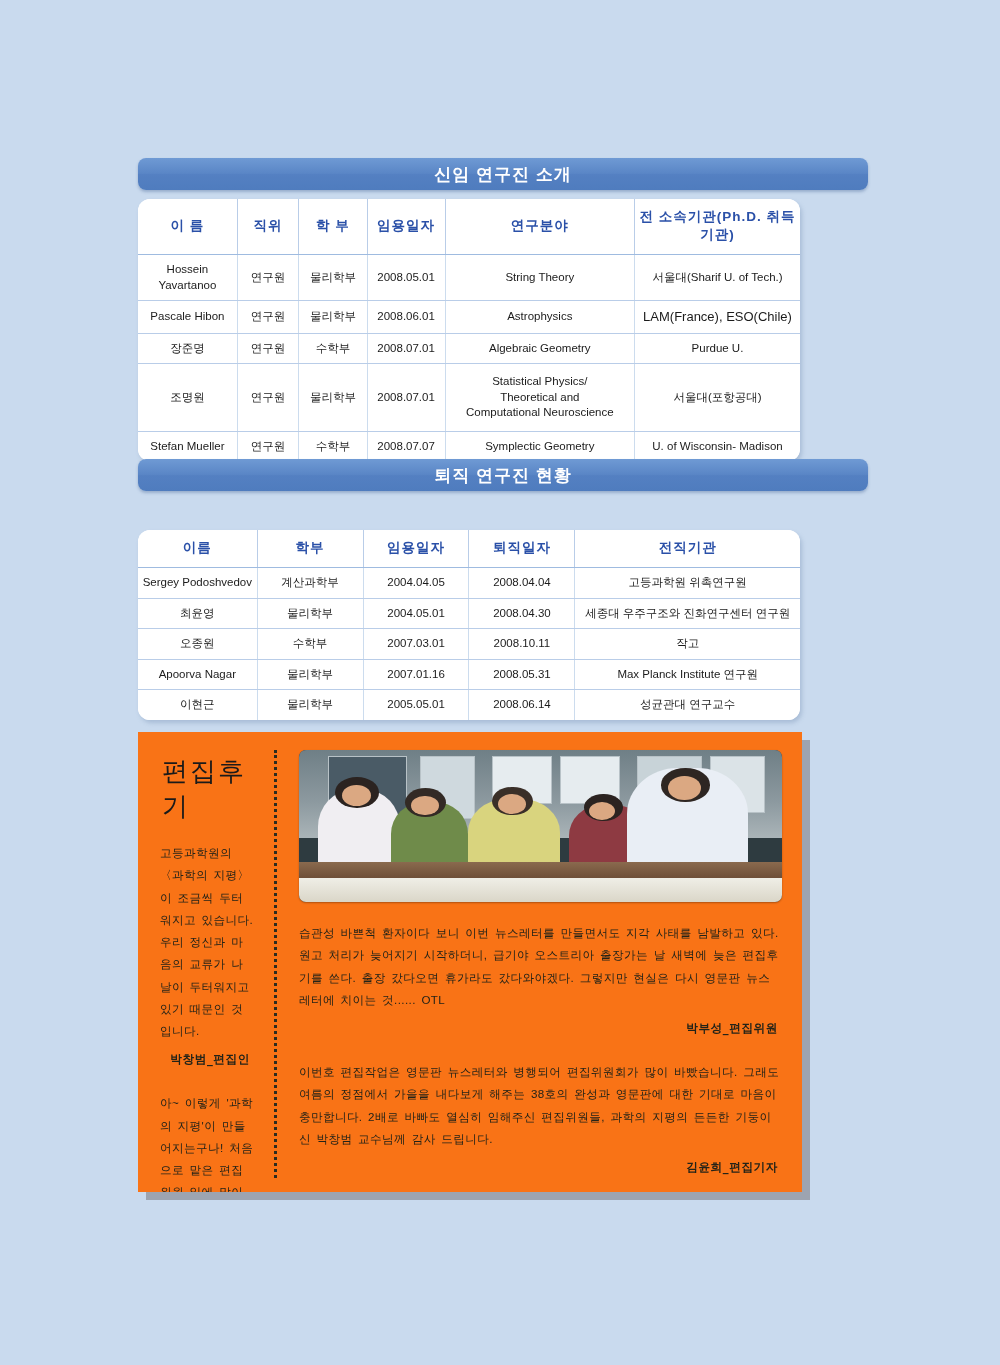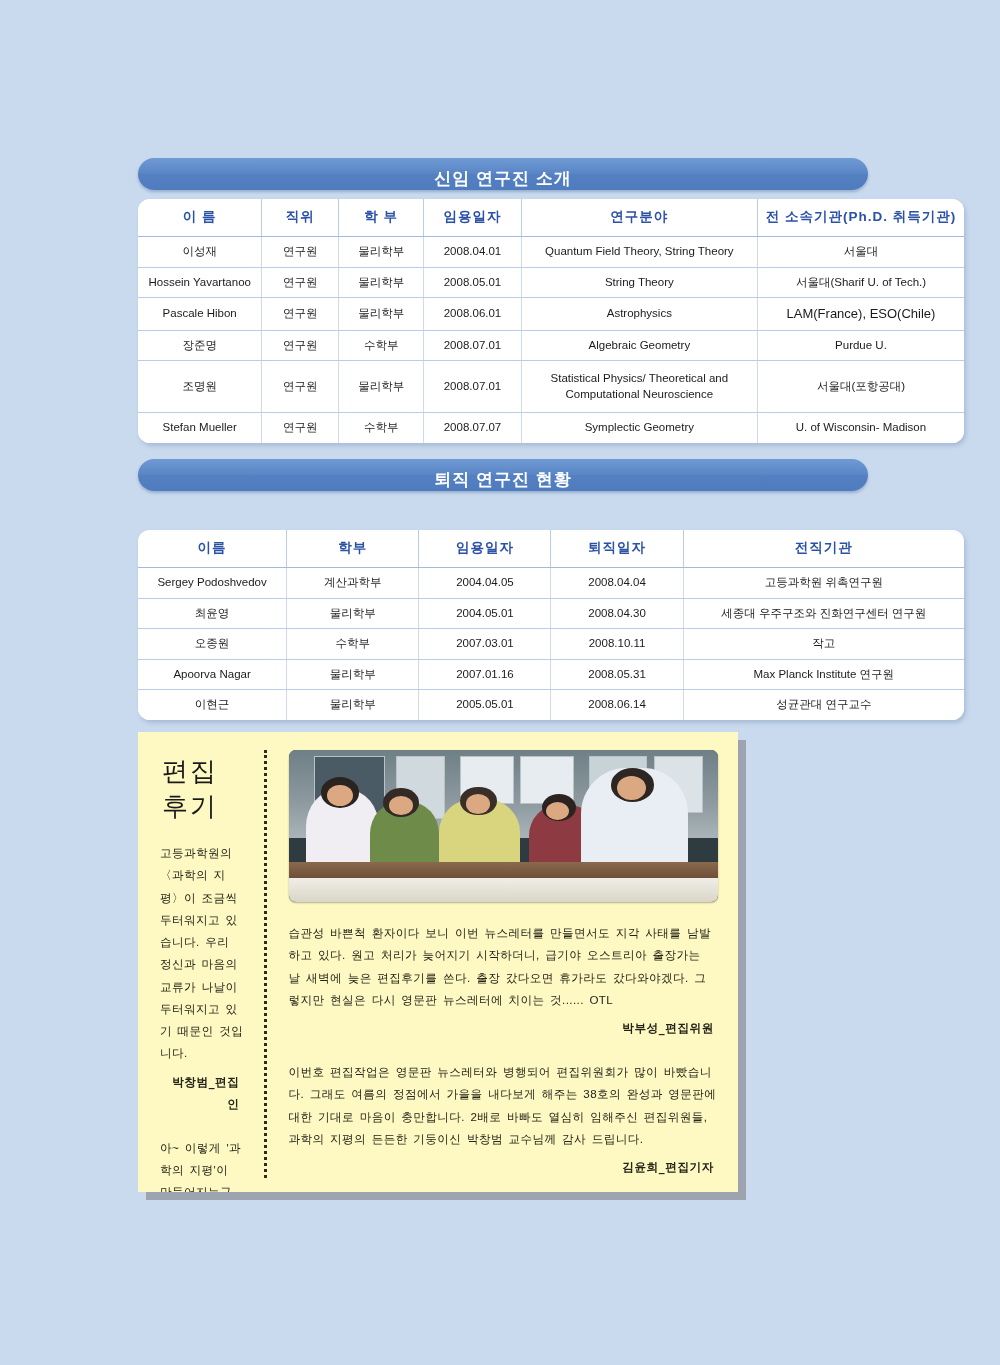--- a/index.html
+++ b/index.html
@@ -14,38 +14,38 @@
     overflow: hidden;
     position: relative;
   }
 
   
   .section-bar {
     position: absolute;
     left: 138px;
     width: 730px;
     height: 32px;
-    border-radius: 16px;
+    border-radius: 8px;
     background: linear-gradient(to bottom, #6f9ad4 0%, #5a86c6 48%, #5480c2 52%, #4f7cbe 100%);
     box-shadow: 0 2px 3px rgba(90,120,165,0.45);
     color: #ffffff;
     font-size: 17px;
     font-weight: bold;
     letter-spacing: 1px;
     display: flex;
-    align-items: flex-end;
+    align-items: center;
     justify-content: center;
     box-sizing: border-box;
   }
 
   
   .table-wrap {
     position: absolute;
     left: 138px;
-    width: 826px;
+    width: 662px;
     background: #ffffff;
     border-radius: 12px;
     box-shadow: 2px 3px 4px rgba(120,145,180,0.40);
     overflow: hidden;
     box-sizing: border-box;
   }
   table.grid {
     width: 100%;
     border-collapse: collapse;
     table-layout: fixed;
@@ -75,23 +75,23 @@
     line-height: 1.35;
   }
   table.grid td:last-child { border-right: none; }
   table.grid tr:last-child td { border-bottom: none; }
 
   
   #editor-note {
     position: absolute;
     left: 138px;
     top: 732px;
-    width: 600px;
+    width: 664px;
     height: 460px;
-    background: #fef9c3;
+    background: #f97316;
     box-shadow: 8px 8px 0 rgba(120,120,125,0.55);
     box-sizing: border-box;
     display: flex;
     overflow: hidden;
   }
   #note-left {
     width: 360px;
     padding: 22px 20px 10px 22px;
     box-sizing: border-box;
     position: relative;
@@ -210,28 +210,20 @@
       <tr>
         <th>이 름</th>
         <th>직위</th>
         <th>학 부</th>
         <th>임용일자</th>
         <th>연구분야</th>
         <th>전 소속기관(Ph.D. 취득기관)</th>
       </tr>
     </thead>
     <tbody>
-      <tr>
-        <td>이성재</td>
-        <td>연구원</td>
-        <td>물리학부</td>
-        <td>2008.04.01</td>
-        <td>Quantum Field Theory, String Theory</td>
-        <td>서울대</td>
-      </tr>
       <tr>
         <td>Hossein Yavartanoo</td>
         <td>연구원</td>
         <td>물리학부</td>
         <td>2008.05.01</td>
         <td>String Theory</td>
         <td>서울대(Sharif U. of Tech.)</td>
       </tr>
       <tr>
         <td>Pascale Hibon</td>

